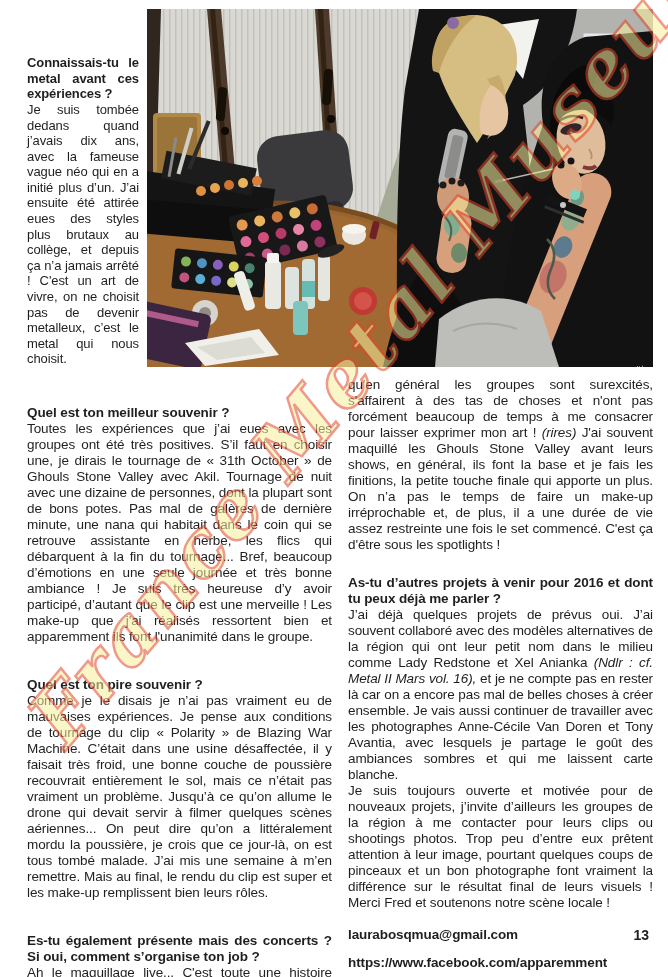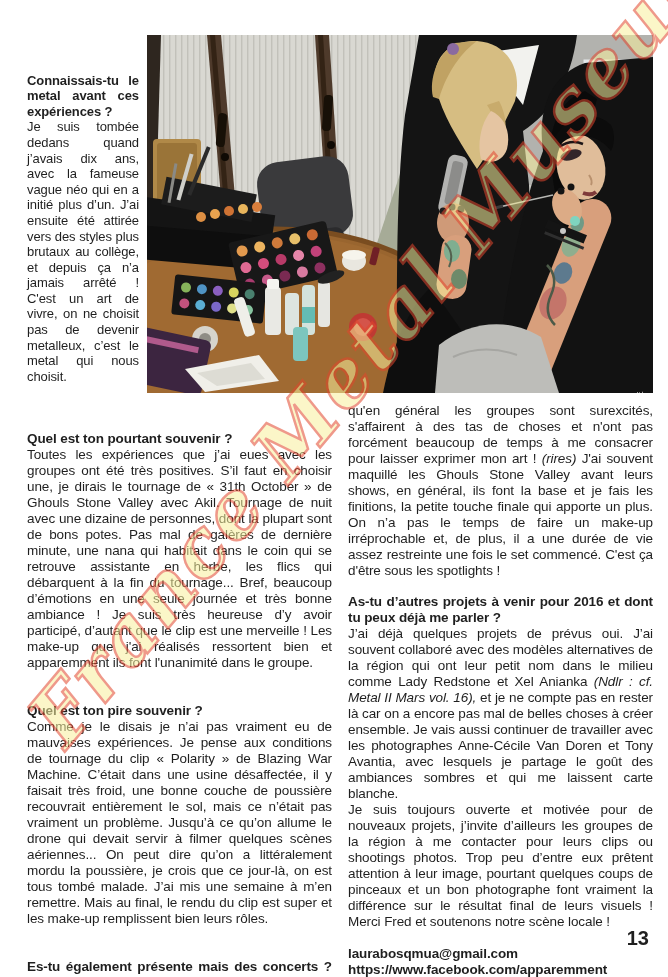--- a/index.html
+++ b/index.html
@@ -7,21 +7,21 @@
     position:relative;
     width:668px;height:977px;
     background:#ffffff;
     overflow:hidden;
     font-family:"Liberation Sans", sans-serif;
     color:#1f1f1f;
     margin:0 auto;
   }
   .content{position:absolute;left:27px;top:0;width:626px;}
   
-  .top-row{display:flex;align-items:center;margin-top:35px;height:358px;}
+  .top-row{display:flex;align-items:flex-end;margin-top:9px;height:358px;}
   .intro-col{
     width:112px;flex:none;padding-top:29px;
     font-size:13px;line-height:15.6px;
     text-align:justify;letter-spacing:-0.1px;
   }
   .intro-col .q{font-weight:bold;}
   .photo{
     position:relative;flex:1;height:358px;margin-left:8px;
     overflow:hidden;background:#1a1a1a;
   }
@@ -29,29 +29,29 @@
   .photo-credit{
     position:absolute;right:8px;bottom:2px;
     transform:rotate(-90deg);transform-origin:100% 100%;
     color:#dcdcda;font-size:9.5px;letter-spacing:0.4px;white-space:nowrap;
   }
   
   .columns{display:flex;gap:16px;margin-top:10px;}
   .col{flex:1;font-size:13.5px;line-height:16px;text-align:justify;letter-spacing:-0.1px;}
   .qa{margin-top:32px;}
   .col-left .qa:first-child{margin-top:28px;}
-  .col-right .qa{margin-top:15px;}
+  .col-right .qa{margin-top:22px;}
   .q{font-weight:bold;}
   p{margin:0;}
   .it{font-style:italic;}
   .contact{margin-top:16px;font-weight:bold;}
-  .contact div{white-space:nowrap;}
+  .contact div{white-space:nowrap;margin-top:12px;}
   .page-number{
     position:absolute;right:19px;top:927px;
-    font-weight:bold;font-size:20px;letter-spacing:0;
+    font-weight:bold;font-size:14px;letter-spacing:0;
   }
   
   .watermark{
     position:absolute;left:82px;top:668px;height:96px;
     transform:rotate(-50deg);transform-origin:0 100%;
     font-family:"DejaVu Serif", serif;font-style:italic;font-weight:bold;
     font-size:78px;line-height:96px;white-space:nowrap;
     color:#f8f09c;
     -webkit-text-stroke:2.5px #e2462c;
     text-shadow:0 0 1px #e2462c;
@@ -65,21 +65,21 @@
 <div class="page">
 
   <div class="watermark">France Metal Museum</div>
 
   <div class="content">
 
     <div class="top-row">
 
       <div class="intro-col">
         <div class="q">Connaissais-tu le metal avant ces expériences ?</div>
-        <p>Je suis tombée dedans quand j’avais dix ans, avec la fameuse vague néo qui en a initié plus d’un. J’ai ensuite été attirée vers des styles plus brutaux au collège, et depuis ça n’a jamais arrêté ! C'est un art de vivre, on ne choisit pas de devenir metalleux, c’est le metal qui nous choisit.</p>
+        <p>Je suis tombée dedans quand j’avais dix ans, avec la fameuse vague néo qui en a initié plus d’un. J’ai ensuite été attirée eues des styles plus brutaux au collège, et depuis ça n’a jamais arrêté ! C'est un art de vivre, on ne choisit pas de devenir metalleux, c’est le metal qui nous choisit.</p>
       </div>
 
       <div class="photo">
         <svg viewBox="0 0 506 358" preserveAspectRatio="none">
           <defs>
             <pattern id="blinds" width="6" height="12" patternUnits="userSpaceOnUse">
               <rect width="6" height="12" fill="#d9d8d2"></rect>
               <rect x="4" width="1.4" height="12" fill="#c2c1ba"></rect>
             </pattern>
           </defs>
@@ -240,21 +240,21 @@
           <path d="M306,322 q30,-14 64,-2" stroke="#a6a6a2" stroke-width="2" fill="none"></path>
         </svg>
         <div class="photo-credit">@ Jo SLIPPEL &amp; Dinou-SHOTIME</div>
       </div>
     </div>
 
     <div class="columns">
 
       <div class="col col-left">
         <div class="qa">
-          <div class="q">Quel est ton pourtant souvenir ?</div>
+          <div class="q">Quel est ton meilleur souvenir ?</div>
           <p>Toutes les expériences que j’ai eues avec les groupes ont été très positives. S’il faut en choisir une, je dirais le tournage de « 31th October » de Ghouls Stone Valley avec Akil. Tournage de nuit avec une dizaine de personnes, dont la plupart sont de bons potes. Pas mal de galères de dernière minute, une nana qui habitait dans le coin qui se retrouve assistante en herbe, les flics qui débarquent à la fin du tournage... Bref, beaucoup d’émotions en une seule journée et très bonne ambiance ! Je suis très heureuse d’y avoir participé, d’autant que le clip est une merveille ! Les make-up que j'ai réalisés ressortent bien et apparemment ils font l'unanimité dans le groupe.</p>
         </div>
         <div class="qa">
           <div class="q">Quel est ton pire souvenir ?</div>
           <p>Comme je le disais je n’ai pas vraiment eu de mauvaises expériences. Je pense aux conditions de tournage du clip « Polarity » de Blazing War Machine. C’était dans une usine désaffectée, il y faisait très froid, une bonne couche de poussière recouvrait entièrement le sol, mais ce n’était pas vraiment un problème. Jusqu’à ce qu’on allume le drone qui devait servir à filmer quelques scènes aériennes... On peut dire qu’on a littéralement mordu la poussière, je crois que ce jour-là, on est tous tombé malade. J’ai mis une semaine à m’en remettre. Mais au final, le rendu du clip est super et les make-up remplissent bien leurs rôles.</p>
         </div>
         <div class="qa">
           <div class="q">Es-tu également présente mais des concerts ? Si oui, comment s’organise ton job ?</div>
           <p>Ah le maquillage live... C'est toute une histoire parce</p>
         </div>

